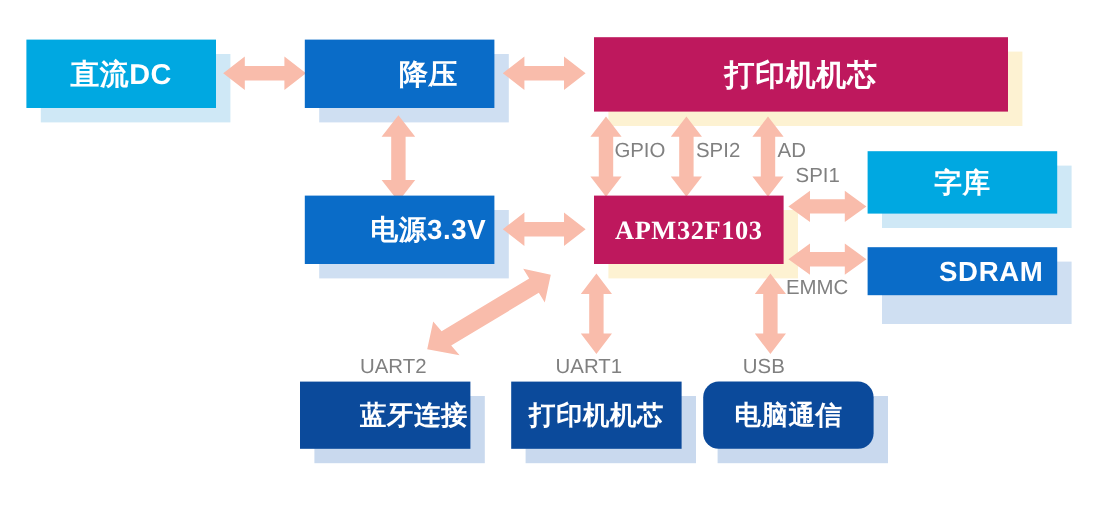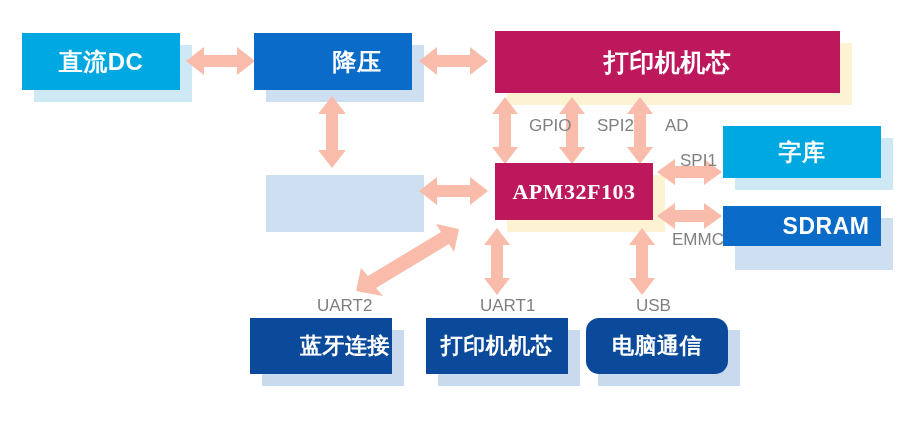--- a/index.html
+++ b/index.html
@@ -50,21 +50,20 @@
   .amber-sh  { background: #fdf2d2; }
 
   
   .alabel {
     position: absolute;
     color: #808080;
     font-size: 17px;
     font-weight: normal;
     white-space: nowrap;
     letter-spacing: 0px;
-    margin-left: 17px;
   }
 
   
   #arrows {
     position: absolute;
     left: 0;
     top: 0;
     width: 912px;
     height: 421px;
     pointer-events: none;
@@ -136,20 +135,23 @@
   <div class="box blue" style="left:254px; top:33px; width:158px; height:57px; font-size:24px; z-index:3;">
     <span class="box-label">降压</span>
   </div>
 
   <div class="shadow amber-sh" style="left:507px; top:43px; width:345px; height:62px;"></div>
   <div class="box amber" style="left:495px; top:31px; width:345px; height:62px; font-size:25px; z-index:3;">
     <span class="box-label">打印机机芯</span>
   </div>
 
   <div class="shadow blue-sh" style="left:266px; top:175px; width:158px; height:57px;"></div>
+  <div class="box blue" style="left:254px; top:163px; width:158px; height:57px; font-size:23px; z-index:3;">
+    <span class="box-label">电源3.3V</span>
+  </div>
 
   <div class="shadow amber-sh" style="left:507px; top:175px; width:158px; height:57px;"></div>
   <div class="box amber" style="left:495px; top:163px; width:158px; height:57px; font-size:22px; z-index:3;">
     <span class="box-label">APM32F103</span>
   </div>
 
   <div class="shadow cyan-sh" style="left:735px; top:138px; width:158px; height:52px;"></div>
   <div class="box cyan" style="left:723px; top:126px; width:158px; height:52px; font-size:23px; z-index:3;">
     <span class="box-label">字库</span>
   </div>
@@ -170,19 +172,19 @@
   </div>
 
   <div class="shadow navy-sh" style="left:598px; top:330px; width:142px; height:56px;"></div>
   <div class="box navy" style="left:586px; top:318px; width:142px; height:56px; font-size:22px; z-index:3;border-radius:13px;">
     <span class="box-label">电脑通信</span>
   </div>
 
   <div class="alabel" style="left:512px; top:116px; z-index:4;">GPIO</div>
   <div class="alabel" style="left:580px; top:116px; z-index:4;">SPI2</div>
   <div class="alabel" style="left:648px; top:116px; z-index:4;">AD</div>
-  <div class="alabel" style="left:663px; top:151px; z-index:4;">SPI1</div>
+  <div class="alabel" style="left:663px; top:137px; z-index:4;">SPI1</div>
   <div class="alabel" style="left:655px; top:230px; z-index:4;">EMMC</div>
   <div class="alabel" style="left:300px; top:296px; z-index:4;">UART2</div>
   <div class="alabel" style="left:463px; top:296px; z-index:4;">UART1</div>
   <div class="alabel" style="left:619px; top:296px; z-index:4;">USB</div>
 
 </div>
 
 </body></html>

